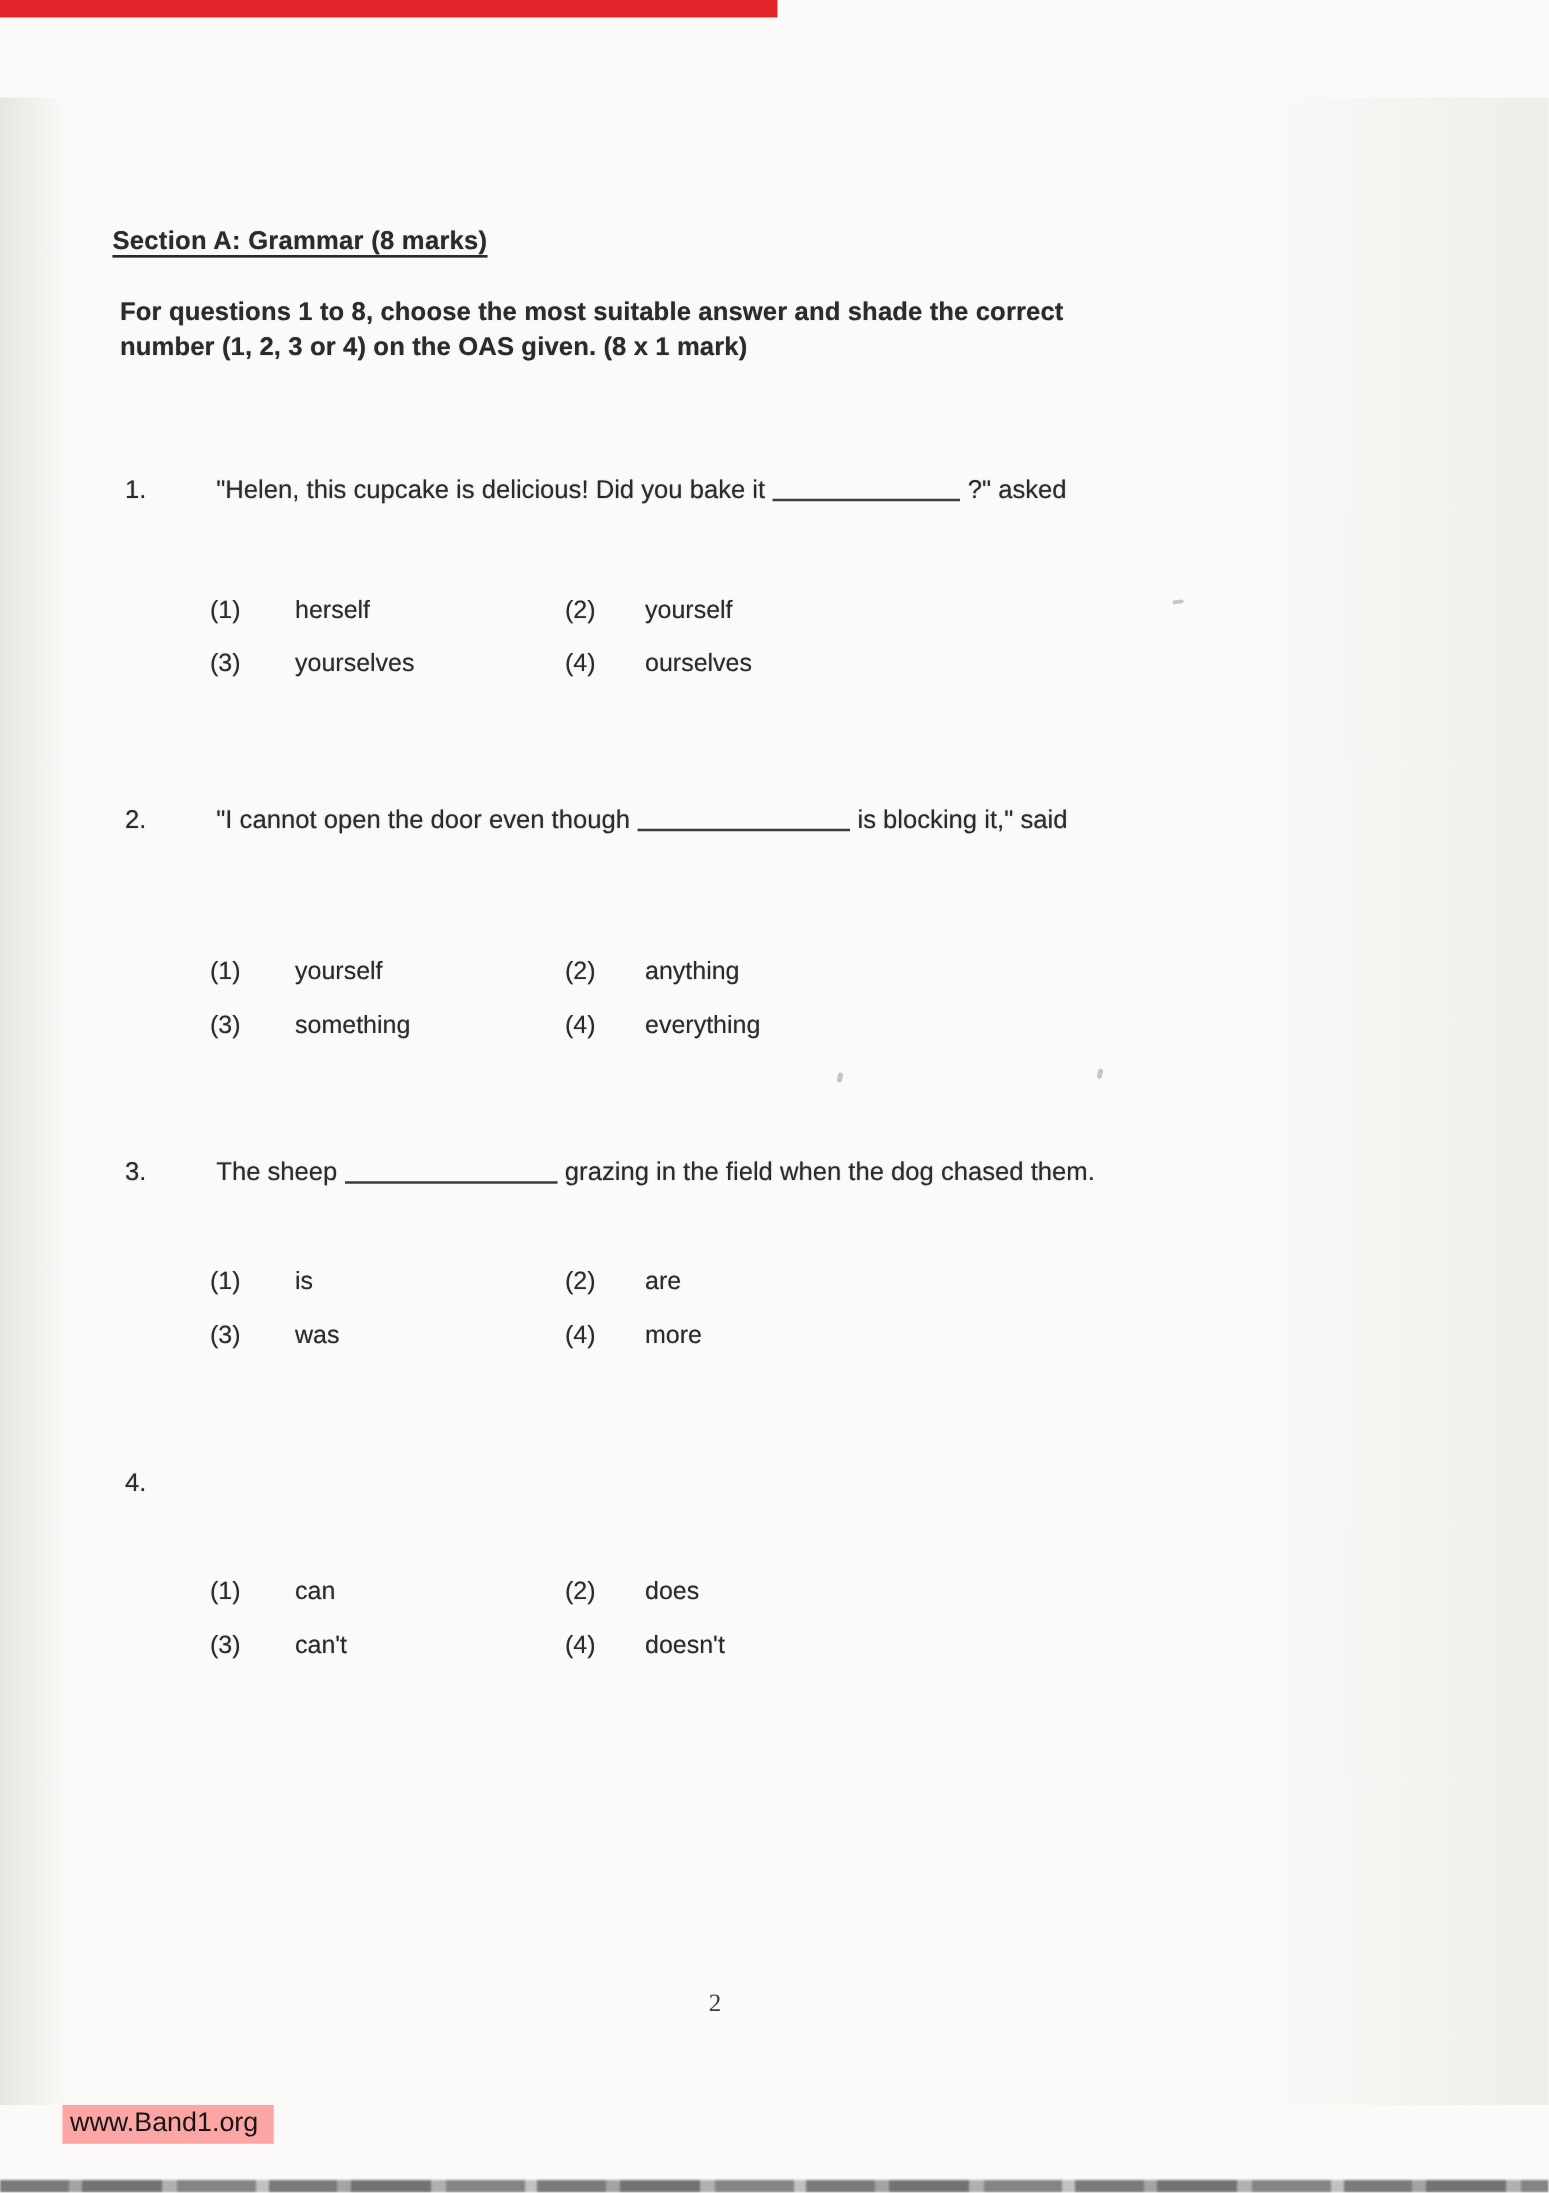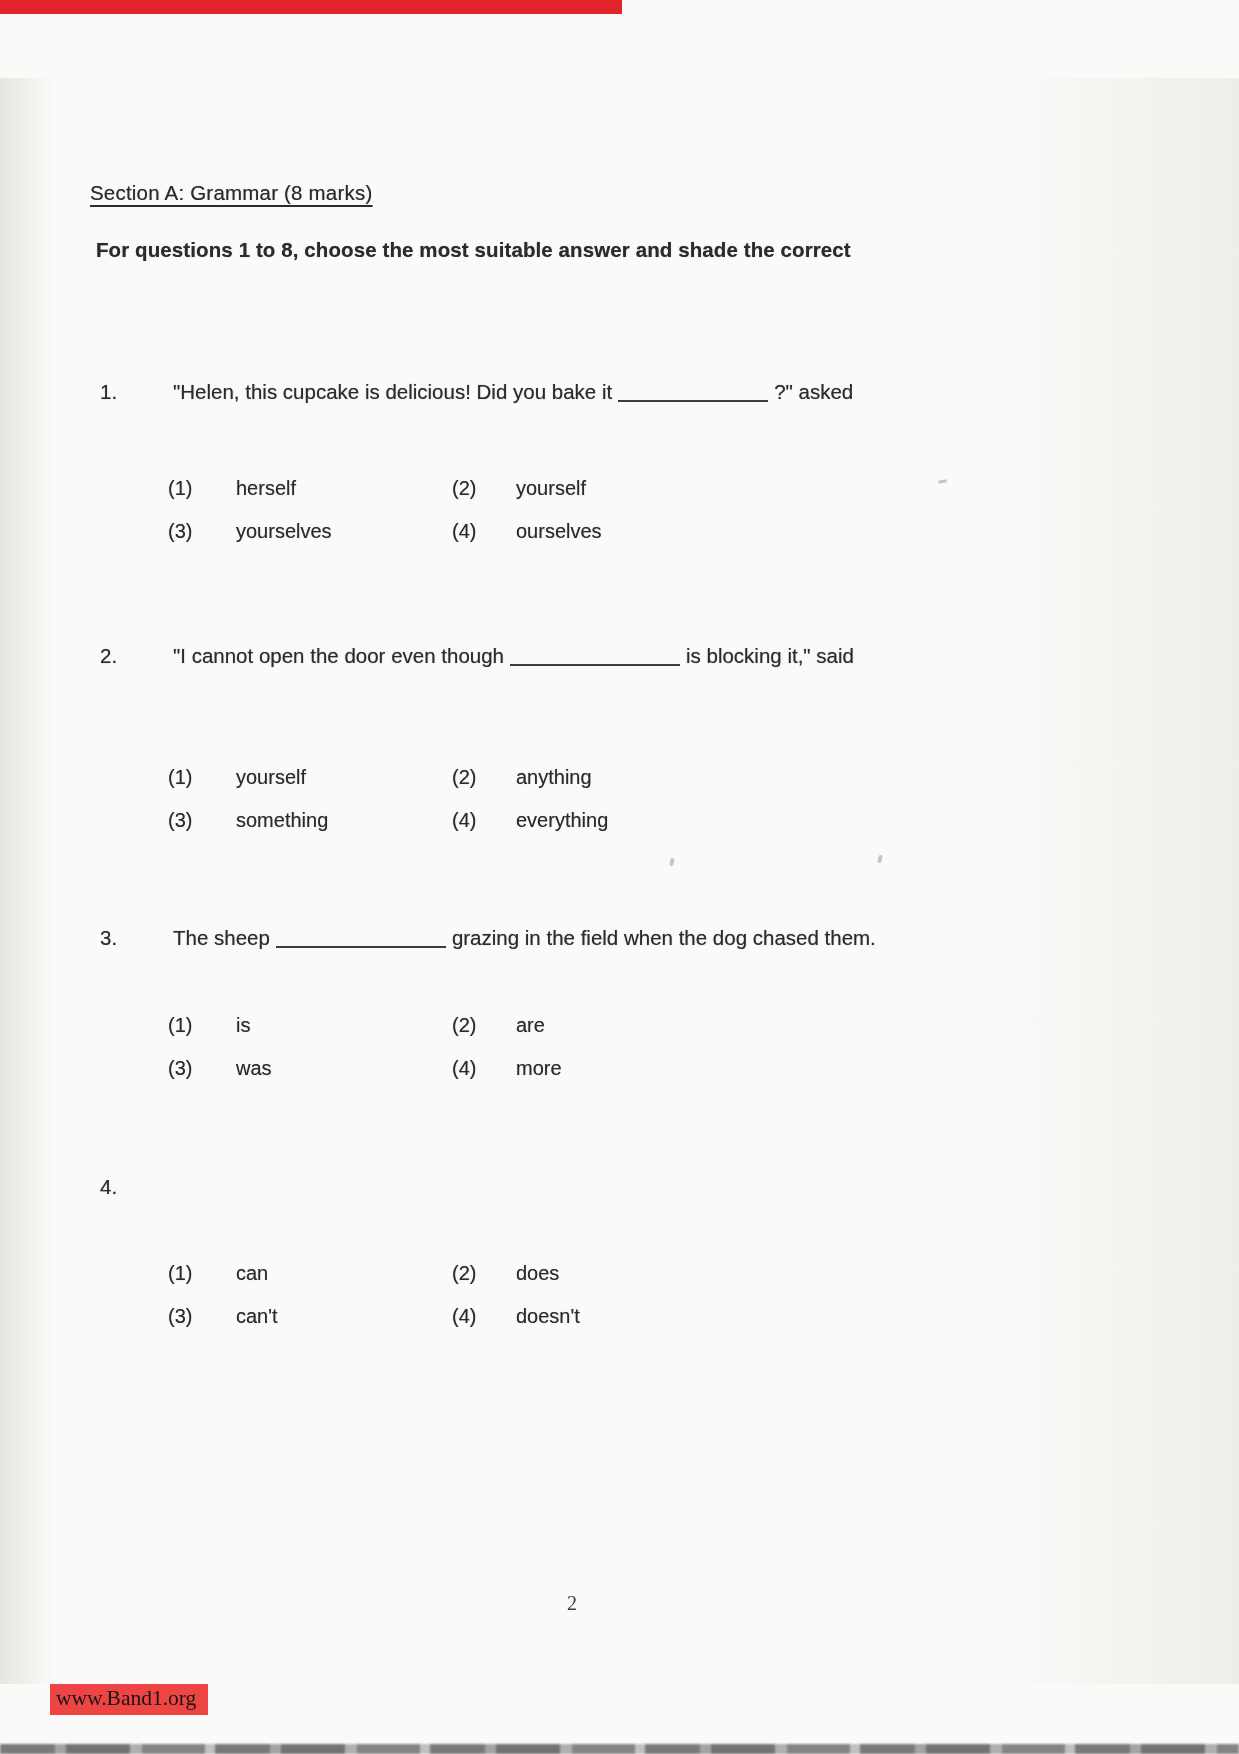--- a/index.html
+++ b/index.html
@@ -16,21 +16,21 @@
                 background:linear-gradient(to left, rgba(196,192,184,0.22), rgba(196,192,184,0)); }
   .redbar  { position:absolute; left:0; top:0; width:622px; height:14px; background:#e2252b; }
   .botbar  { position:absolute; left:0; top:1744px; width:1239px; height:10px; opacity:.8; filter:blur(0.8px);
              background:repeating-linear-gradient(90deg,
                #5a5a5a 0 55px, #8f8f8f 55px 66px, #515151 66px 130px,
                #9e9e9e 130px 142px, #676767 142px 205px, #b3b3b3 205px 215px); }
 
   .scan { position:absolute; inset:0; filter:blur(0.3px); }
 
   .heading { position:absolute; left:90px; top:181px;
-             font-size:20.5px; font-weight:normal; letter-spacing:0.2px;
+             font-size:20.5px; font-weight:bold; letter-spacing:0.2px;
              text-decoration:underline; text-decoration-thickness:2px; text-underline-offset:5px;
              text-shadow:0 0 0.8px rgba(30,30,30,0.55); }
   .intro   { position:absolute; left:96px; top:236px; width:880px;
              font-size:20.5px; font-weight:bold; line-height:28px; letter-spacing:0.1px;
              text-shadow:0 0 0.8px rgba(30,30,30,0.55); }
 
   .qnum  { position:absolute; left:100px; font-size:20.5px;
            text-shadow:0 0 1px rgba(40,40,40,0.55); }
   .qline { position:absolute; left:173px; width:860px; font-size:20.5px; white-space:nowrap;
            text-shadow:0 0 1px rgba(40,40,40,0.55); }
@@ -38,40 +38,41 @@
            border-bottom:2px solid #3c3c3c; transform:translateY(3px); }
 
   .opts  { position:absolute; left:168px;
            display:grid; grid-template-columns:68px 216px 64px 220px; row-gap:20px;
            font-size:20px; line-height:23px;
            text-shadow:0 0 0.8px rgba(40,40,40,0.5); }
 
   .pagenum { position:absolute; left:540px; top:1592px; width:64px; text-align:center;
              font-family:"Liberation Serif", serif; font-size:20px; color:#3a3a3a; }
   .footer  { position:absolute; left:50px; top:1684px;
-             font-family:Liberation Serif, serif; font-size:21.5px; color:#161616;
-             background:#ef4444; padding:2px 12px 4px 6px; }
+             font-family:Liberation Sans, sans-serif; font-size:21.5px; color:#161616;
+             background:#fca5a5; padding:2px 12px 4px 6px; }
 
   .speck  { position:absolute; background:#8f8f8f; opacity:.5; border-radius:2px; }
   .speck.dash { width:9px; height:3px; transform:rotate(-8deg); }
   .speck.tick { width:4px; height:8px; transform:rotate(12deg); }
 </style>
 </head>
 <body>
 
 <div class="edge-left"></div>
 <div class="edge-right"></div>
 <div class="redbar"></div>
 
 <div class="scan">
 
   <div class="heading">Section A: Grammar (8 marks)</div>
 
   <div class="intro">
     <div>For questions 1 to 8, choose the most suitable answer and shade the correct</div>
+    <div>number (1, 2, 3 or 4) on the OAS given. (8 x 1 mark)</div>
   </div>
 
   <div class="qnum" style="top:380px">1.</div>
   <div class="qline" style="top:380px"><span>"Helen, this cupcake is delicious! Did you bake it</span><span class="blank" style="width:150px"></span><span>?" asked</span></div>
   <div class="opts" style="top:477px">
     <span>(1)</span>
     <span>herself</span>
     <span>(2)</span>
     <span>yourself</span>
     <span>(3)</span>

